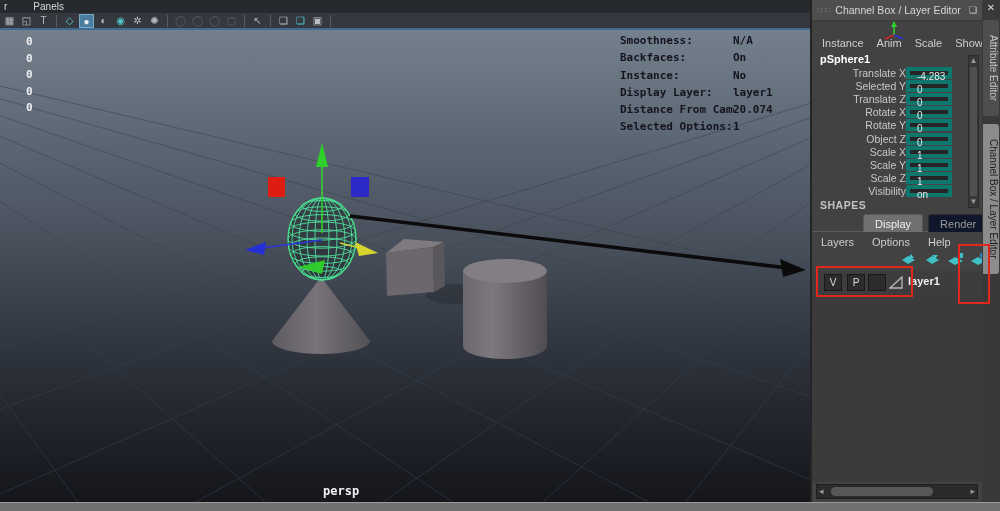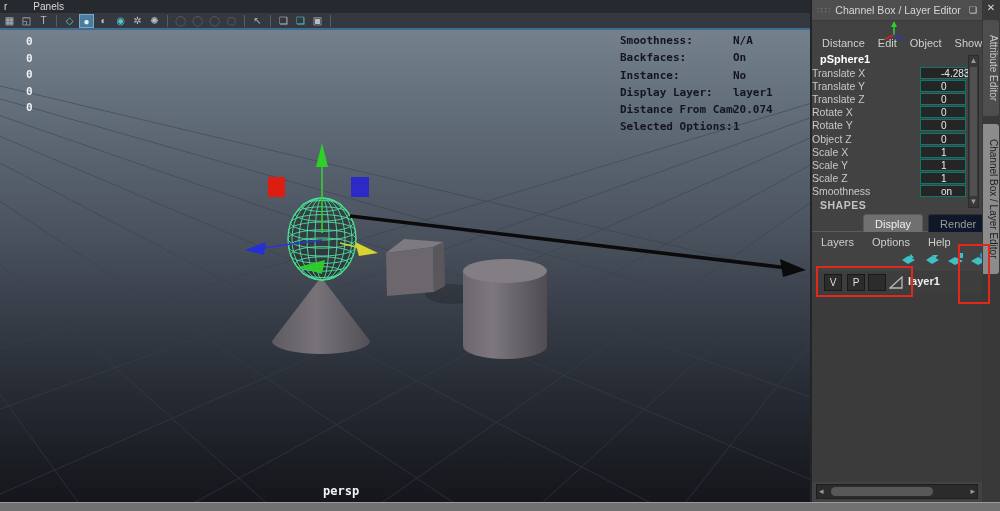--- a/index.html
+++ b/index.html
@@ -41,23 +41,23 @@
               color:#d6d6d6; font-size:10.5px; }
   .grip { color:#808080; font-size:8px; letter-spacing:-1px; padding:0 3px 0 5px; }
   .pt { flex:1; text-align:center; }
   .float-btn { padding:0 5px; font-size:9px; color:#dcdcdc; }
   .axis-cursor { position:absolute; left:70px; top:20px; }
   .cb-menus { position:absolute; left:10px; top:37px; display:flex; gap:13px;
               color:#cfcfcf; font-size:11px; }
   .obj-name { position:absolute; left:8px; top:53px; color:#fff; font-weight:bold; font-size:11px; }
   .channels { position:absolute; left:0; top:66px; right:14px; }
   .ch-row { height:13.2px; display:flex; align-items:center; }
-  .ch-name { width:108px; text-align:left; color:#c8c8c8; font-size:10.5px; }
+  .ch-name { width:94px; text-align:right; color:#c8c8c8; font-size:10.5px; }
   .ch-val { width:46px; height:12px; background:#252525; color:#e9e9e9; font-size:10px;
-            line-height:11px; padding-left:20px; border:1px solid #0f766e; }
+            line-height:11px; padding-left:7px; border:4px solid #0f766e; }
   .v-scroll { position:absolute; right:3px; top:55px; width:11px; height:153px; background:#383838;
               border:1px solid #2c2c2c; }
   .v-scroll .up, .v-scroll .dn { position:absolute; left:0; width:9px; text-align:center;
               color:#9a9a9a; font-size:8px; line-height:10px; }
   .v-scroll .up { top:0; } .v-scroll .dn { bottom:0; }
   .v-thumb { position:absolute; left:1px; top:11px; width:7px; bottom:11px; background:#505050; }
   .shapes { position:absolute; left:8px; top:199px; color:#c3c3c3; font-weight:bold;
             font-size:10.5px; letter-spacing:0.5px; }
   .le-tabline { position:absolute; left:0; top:231px; right:0; height:1px; background:#5c5c5c; }
   .le-tabs { position:absolute; left:10px; top:214px; display:flex; gap:5px; }
@@ -261,35 +261,35 @@
     </div>
 
     <svg class="axis-cursor" width="26" height="20">
       <line x1="12" y1="15" x2="12" y2="4" stroke="#2fcf2a" stroke-width="1.6"></line>
       <polygon points="12,1 9,7 15,7" fill="#2fcf2a"></polygon>
       <line x1="12" y1="15" x2="3" y2="19" stroke="#d42318" stroke-width="1.6"></line>
       <line x1="12" y1="15" x2="21" y2="19" stroke="#2b35d8" stroke-width="1.6"></line>
     </svg>
 
     <div class="cb-menus">
-      <span>Distance</span>
-      <span>Edit</span>
-      <span>Object</span>
+      <span>Instance</span>
+      <span>Anim</span>
+      <span>Scale</span>
       <span>Show</span>
     </div>
 
     <div class="obj-name">pSphere1</div>
 
     <div class="channels">
       <div class="ch-row">
           <span class="ch-name">Translate X</span>
           <span class="ch-val">-4.283</span>
         </div>
       <div class="ch-row">
-          <span class="ch-name">Translate Y</span>
+          <span class="ch-name">Selected Y</span>
           <span class="ch-val">0</span>
         </div>
       <div class="ch-row">
           <span class="ch-name">Translate Z</span>
           <span class="ch-val">0</span>
         </div>
       <div class="ch-row">
           <span class="ch-name">Rotate X</span>
           <span class="ch-val">0</span>
         </div>
@@ -307,21 +307,21 @@
         </div>
       <div class="ch-row">
           <span class="ch-name">Scale Y</span>
           <span class="ch-val">1</span>
         </div>
       <div class="ch-row">
           <span class="ch-name">Scale Z</span>
           <span class="ch-val">1</span>
         </div>
       <div class="ch-row">
-          <span class="ch-name">Smoothness</span>
+          <span class="ch-name">Visibility</span>
           <span class="ch-val">on</span>
         </div>
     </div>
 
     <div class="v-scroll">
       <span class="up">▲</span>
       <div class="v-thumb"></div>
       <span class="dn">▼</span>
     </div>
 

